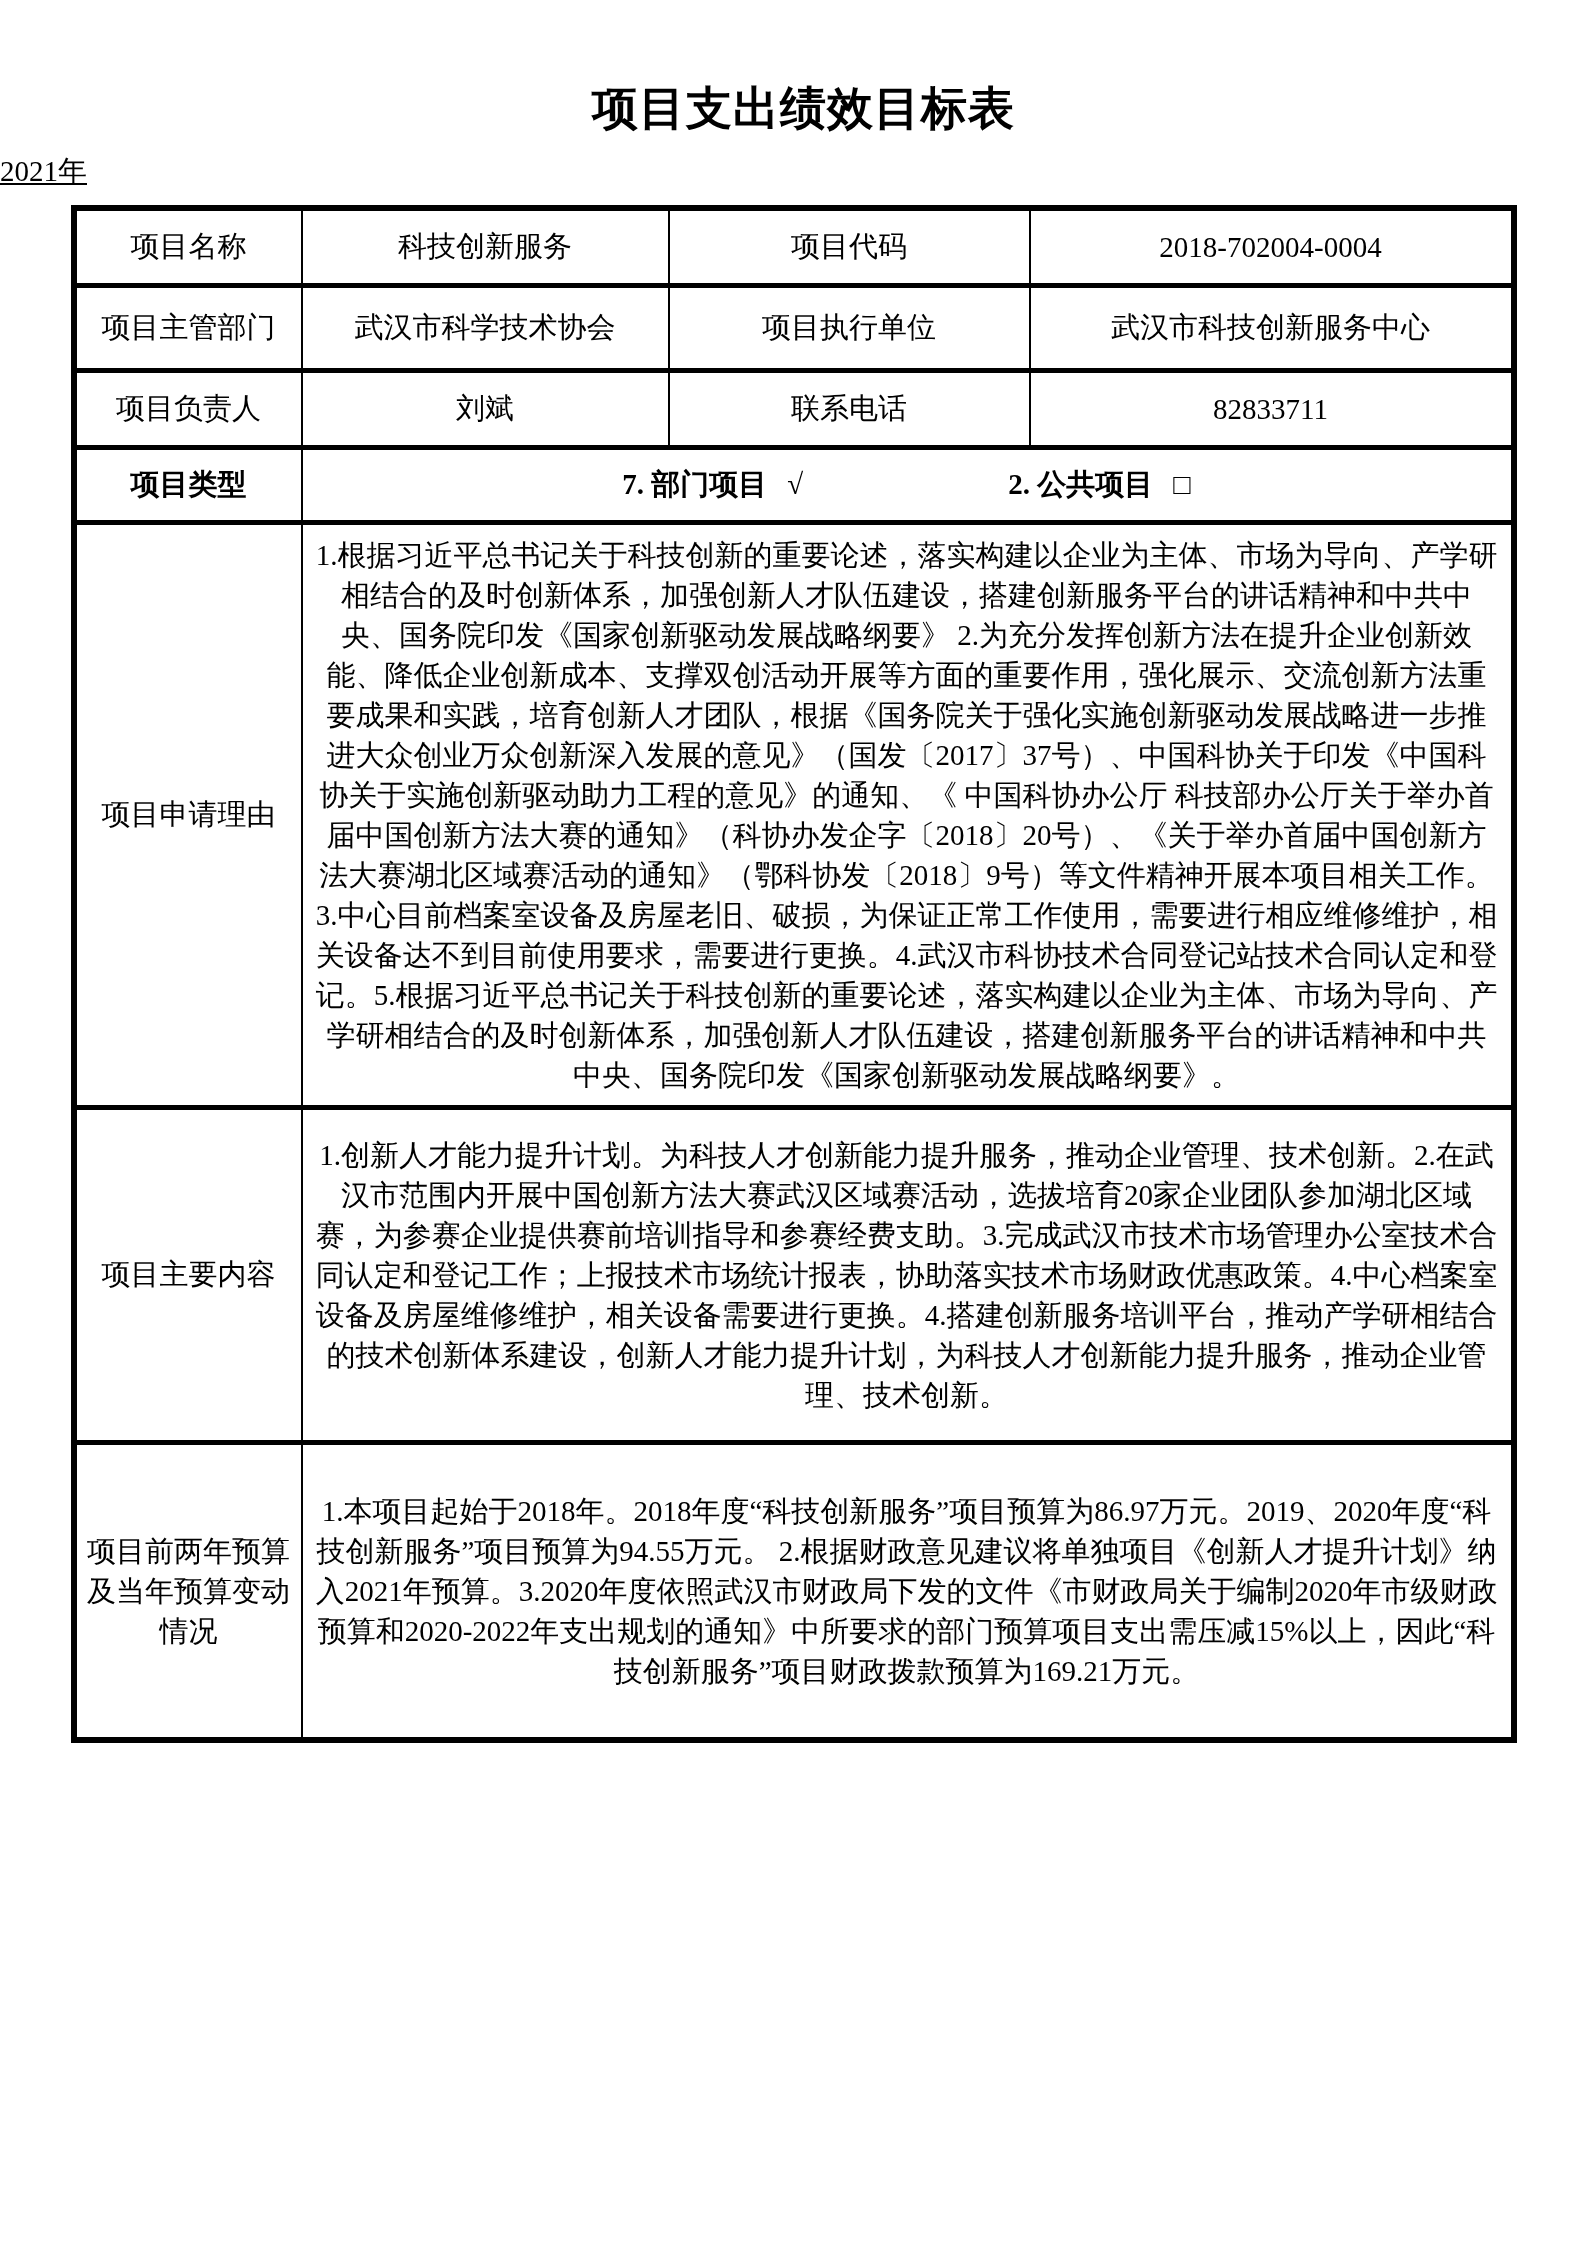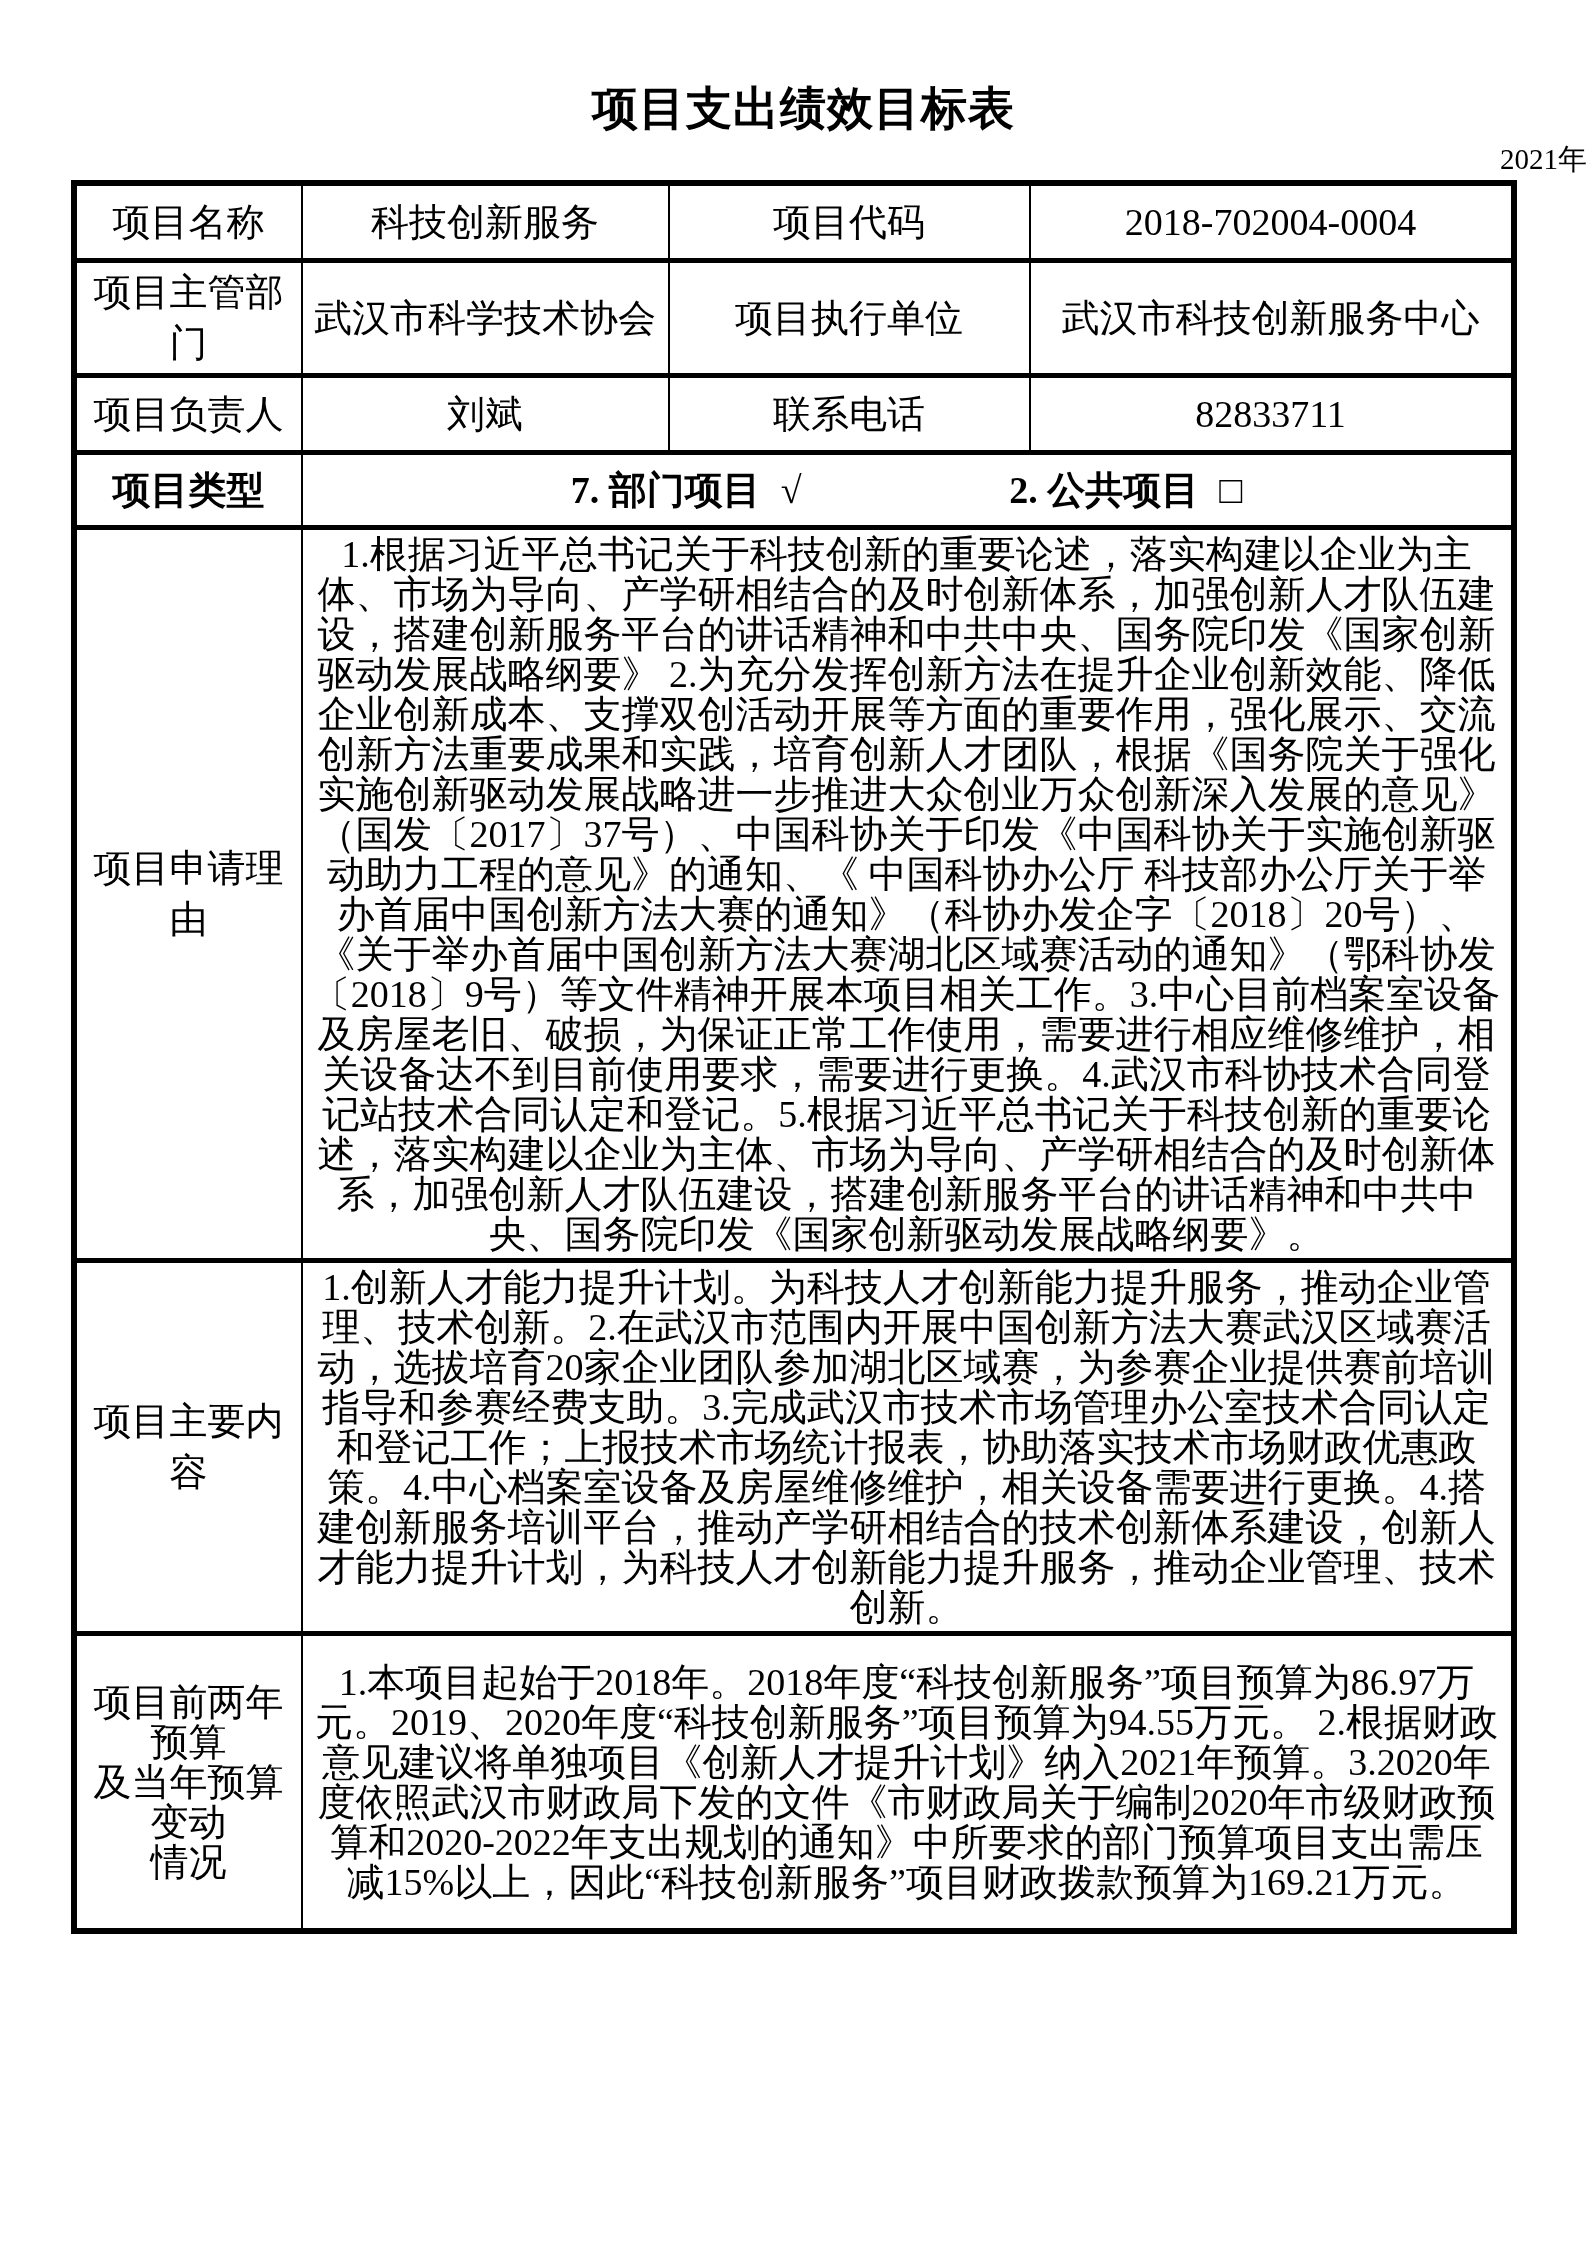--- a/index.html
+++ b/index.html
@@ -1,21 +1,21 @@
 <!DOCTYPE html>
 <html><head>
 <meta charset="utf-8">
 <style>
   html,body{margin:0;padding:0;background:#ffffff;color:#000000;}
   body{width:1587px;height:2244px;font-family:"Liberation Serif","DejaVu Serif",serif;}
   .page{padding-top:78px;}
   .doc-title{text-align:center;font-size:46px;font-weight:bold;margin:0;letter-spacing:1px;padding-left:20px;}
-  .doc-subtitle{text-align:right;font-size:29px;margin-top:0;}
+  .doc-subtitle{text-align:left;font-size:29px;margin-top:12px;text-decoration:underline;}
   .meta{width:1440px;margin:78px auto 4px auto;display:flex;justify-content:space-between;font-size:29px;}
-  table.perf{width:1440px;margin:0 auto;border-collapse:collapse;table-layout:fixed;font-size:38px;border:6px solid #000;}
+  table.perf{width:1440px;margin:13px auto;border-collapse:collapse;table-layout:fixed;font-size:29px;border:6px solid #000;}
   table.perf td{border:2px solid #000;border-top-width:5px;border-bottom-width:5px;text-align:center;vertical-align:middle;padding:4px 10px;overflow:hidden;}
   td.para{text-align:justify;padding:12px 16px;line-height:40px;}
   tr.r1 td{height:64px;}
   tr.r2 td{height:72px;}
   tr.r3 td{height:64px;}
   tr.r4 td{height:62px;font-weight:bold;}
   tr.r5 td{height:572px;}
   tr.r6 td{height:322px;text-align:center;}
   tr.r7 td{height:64px;}
   tr.r8 td{height:284px;}

